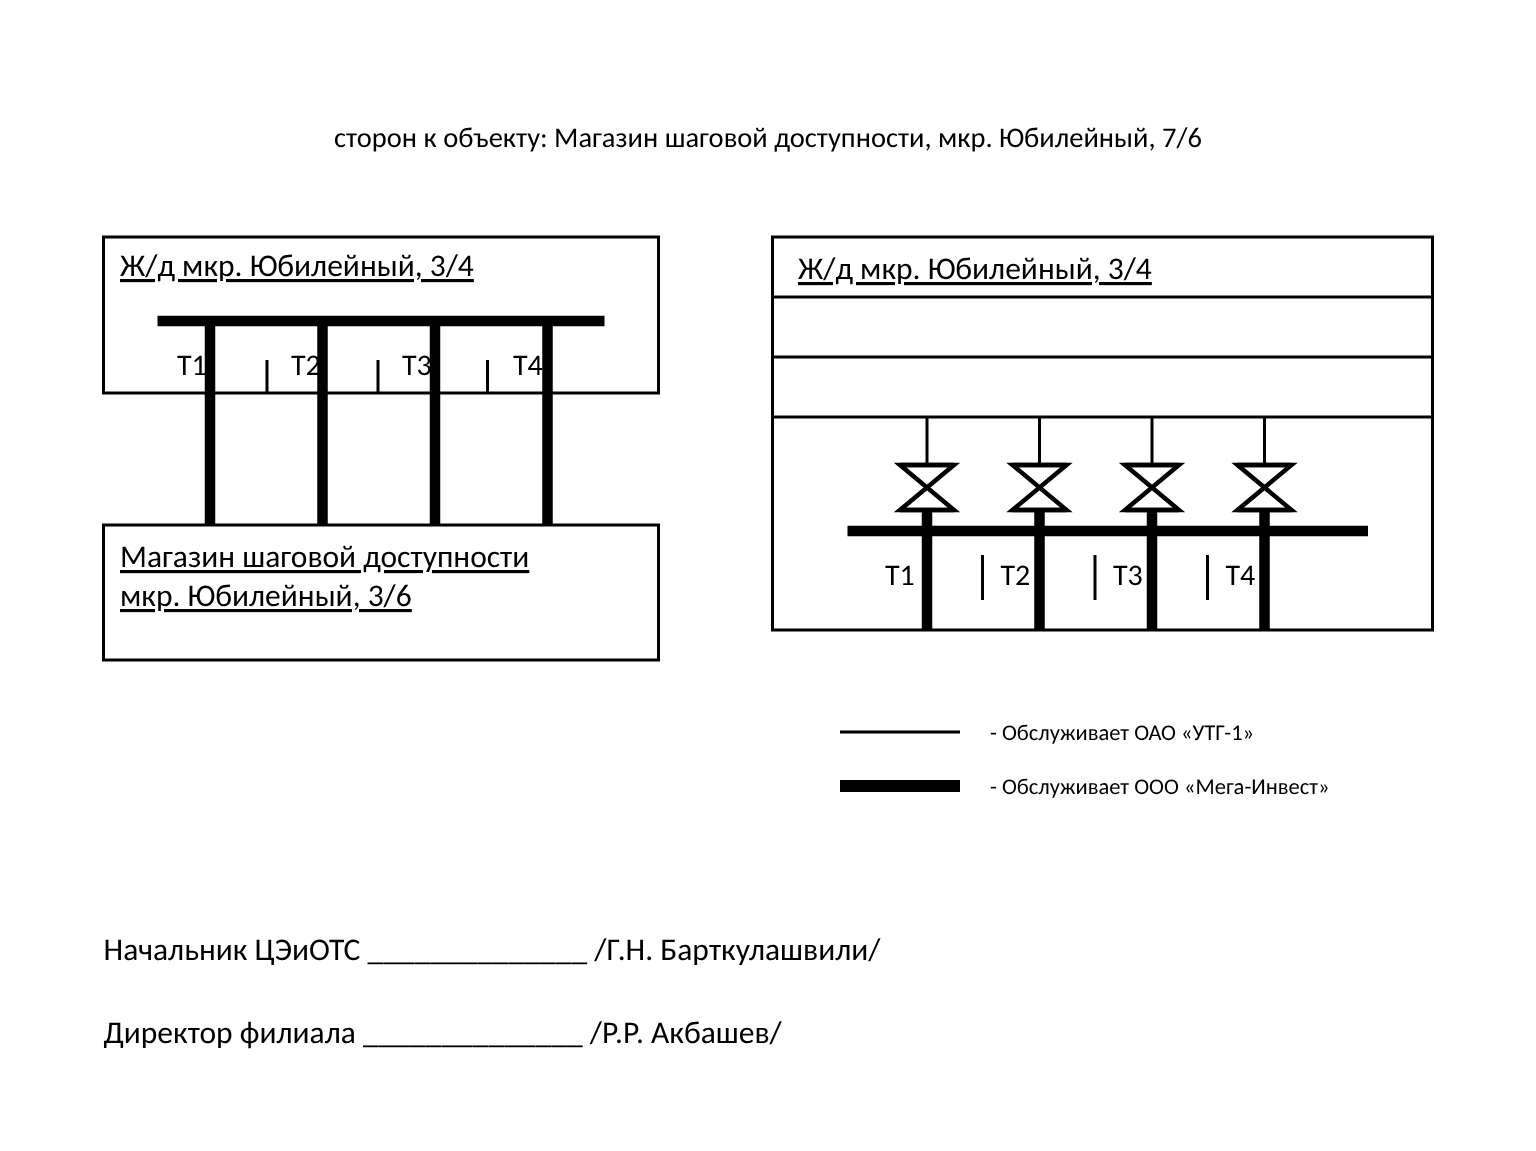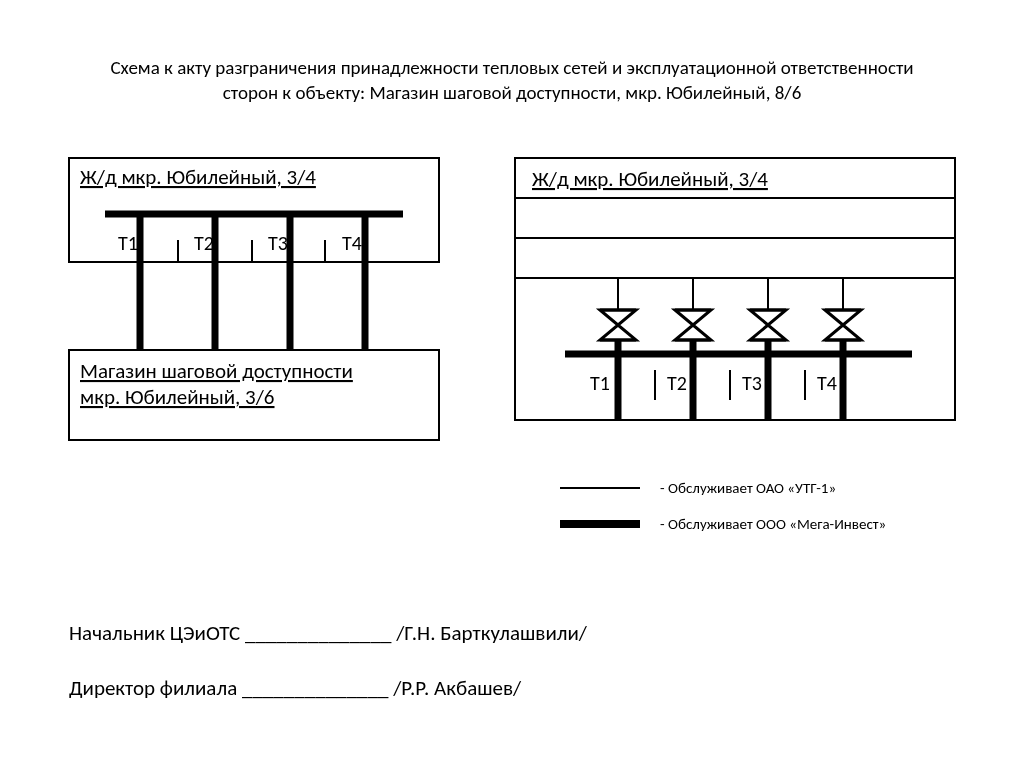--- a/index.html
+++ b/index.html
@@ -32,22 +32,22 @@
   .t-label { font-size: 20px; }
   .t-small { font-size: 15px; }
   .t-sign  { font-size: 21px; }
 </style>
 </head>
 <body>
 
 <div class="page">
 
   <div class="title">
-    <span>Схема к акту разграничения принадлежности тепловых сетей и эксплуатационной ответственности</span><br>
-    <span>сторон к объекту: Магазин шаговой доступности, мкр. Юбилейный, 8/6</span>
+    <br>
+    <span>сторон к объекту: Магазин шаговой доступности, мкр. Юбилейный, 7/6</span>
   </div>
 
   <svg width="1024" height="767">
 
     <g>
 
       <rect x="69" y="158" width="370" height="104" fill="none" stroke="#000" stroke-width="2"></rect>
       <text x="80" y="184" class="t-title" text-decoration="underline">Ж/д мкр. Юбилейный, 3/4</text>
 
       <line x1="105" y1="214" x2="403" y2="214" stroke="#000" stroke-width="7"></line>

